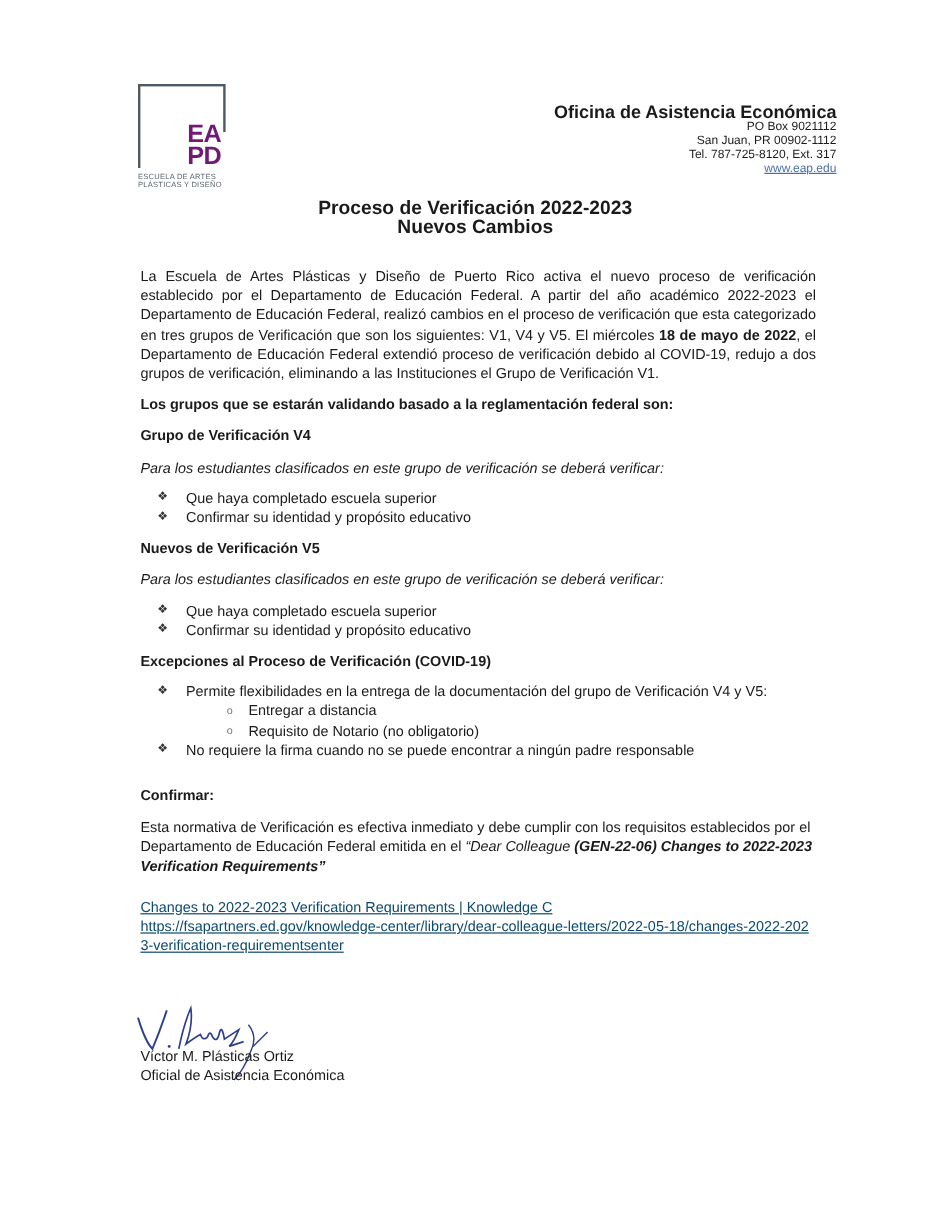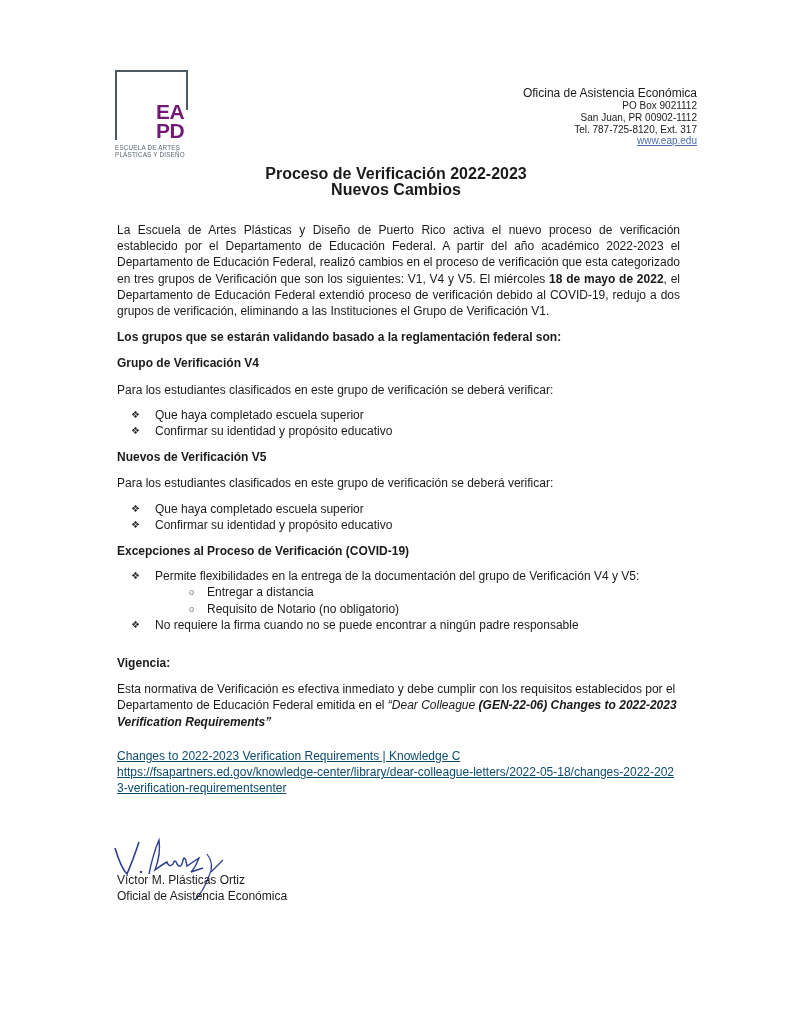--- a/index.html
+++ b/index.html
@@ -12,29 +12,29 @@
     position: relative; width: 70px; height: 68px; border: 2px solid #4e5a63; border-right: none; border-bottom: none;
   }
   .logo-box::after { content: ""; position: absolute; right: -1px; top: -2px; width: 2px; height: 40px; background: #4e5a63; }
   .logo-letters {
     position: absolute; left: 38px; top: 30px; font-family: "Liberation Sans", sans-serif; font-weight: 700;
     color: #701a75; font-size: 21px; line-height: 19px; letter-spacing: -0.5px; background: #fff; padding-left: 1px;
   }
   .logo-sub { font-size: 6.3px; color: #5a656d; letter-spacing: 0.2px; line-height: 7.2px; margin-top: 4px; white-space: nowrap; }
 
   .office { position: absolute; right: 95px; top: 87px; text-align: right; font-size: 10px; line-height: 11.8px; }
-  .office .name { font-weight: 400; font-size: 12px; line-height: 13px; }
+  .office .name { font-weight: 700; font-size: 15px; line-height: 13px; }
   .office a { color: #4a6fa8; text-decoration: underline; }
 
   .title { position: absolute; left: 0; width: 792px; top: 166px; text-align: center; font-weight: 700; font-size: 16px; line-height: 16px; }
 
   .content { position: absolute; left: 117px; width: 563px; top: 222px; font-size: 12px; line-height: 16.2px; }
   .intro { text-align: justify; margin: 0; }
   .h { font-weight: 700; margin: 10px 0 0 0; }
-  .p { margin: 10px 0 0 0; }
+  .p { margin: 10px 0 0 0; font-style: italic; }
   ul.dia { list-style: none; margin: 9px 0 0 0; padding-left: 14px; }
   ul.dia li { position: relative; padding-left: 24px; }
   ul.dia li .b { position: absolute; left: 0; top: 0; font-size: 10px; color: #333; }
   ul.circ { list-style: none; margin: 0; padding-left: 34px; }
   ul.circ li { position: relative; padding-left: 18px; }
   ul.circ li .c { position: absolute; left: 0; top: 0; font-size: 9px; color: #777; }
   .vig-text { margin: 10px 0 0 0; }
   .ital { font-style: italic; }
   .bital { font-style: italic; font-weight: 700; }
   .links { margin-top: 18px; }
@@ -96,21 +96,21 @@
   <ul class="dia">
     <li><span class="b">❖</span><span>Permite flexibilidades en la entrega de la documentación del grupo de Verificación V4 y V5:</span>
       <ul class="circ">
         <li><span class="c">o</span><span>Entregar a distancia</span></li>
         <li><span class="c">o</span><span>Requisito de Notario (no obligatorio)</span></li>
       </ul>
     </li>
     <li><span class="b">❖</span><span>No requiere la firma cuando no se puede encontrar a ningún padre responsable</span></li>
   </ul>
 
-  <div class="h" style="margin-top:22px">Vigencia:</div>
+  <div class="h" style="margin-top:22px">Confirmar:</div>
   <p class="vig-text"><span>Esta normativa de Verificación es efectiva inmediato y debe cumplir con los requisitos establecidos por el Departamento de Educación Federal emitida en el </span><span class="ital">“Dear Colleague </span><span class="bital">(GEN-22-06) Changes to 2022-2023 Verification Requirements”</span></p>
 
   <div class="links">
     <a href="#">Changes to 2022-2023 Verification Requirements | Knowledge C</a>
     <a href="#" style="word-break: break-all;">https://fsapartners.ed.gov/knowledge-center/library/dear-colleague-letters/2022-05-18/changes-2022-2023-verification-requirementsenter</a>
   </div>
 </div>
 
 <div class="sig">
   <svg width="130" height="70" viewBox="0 0 130 70">

